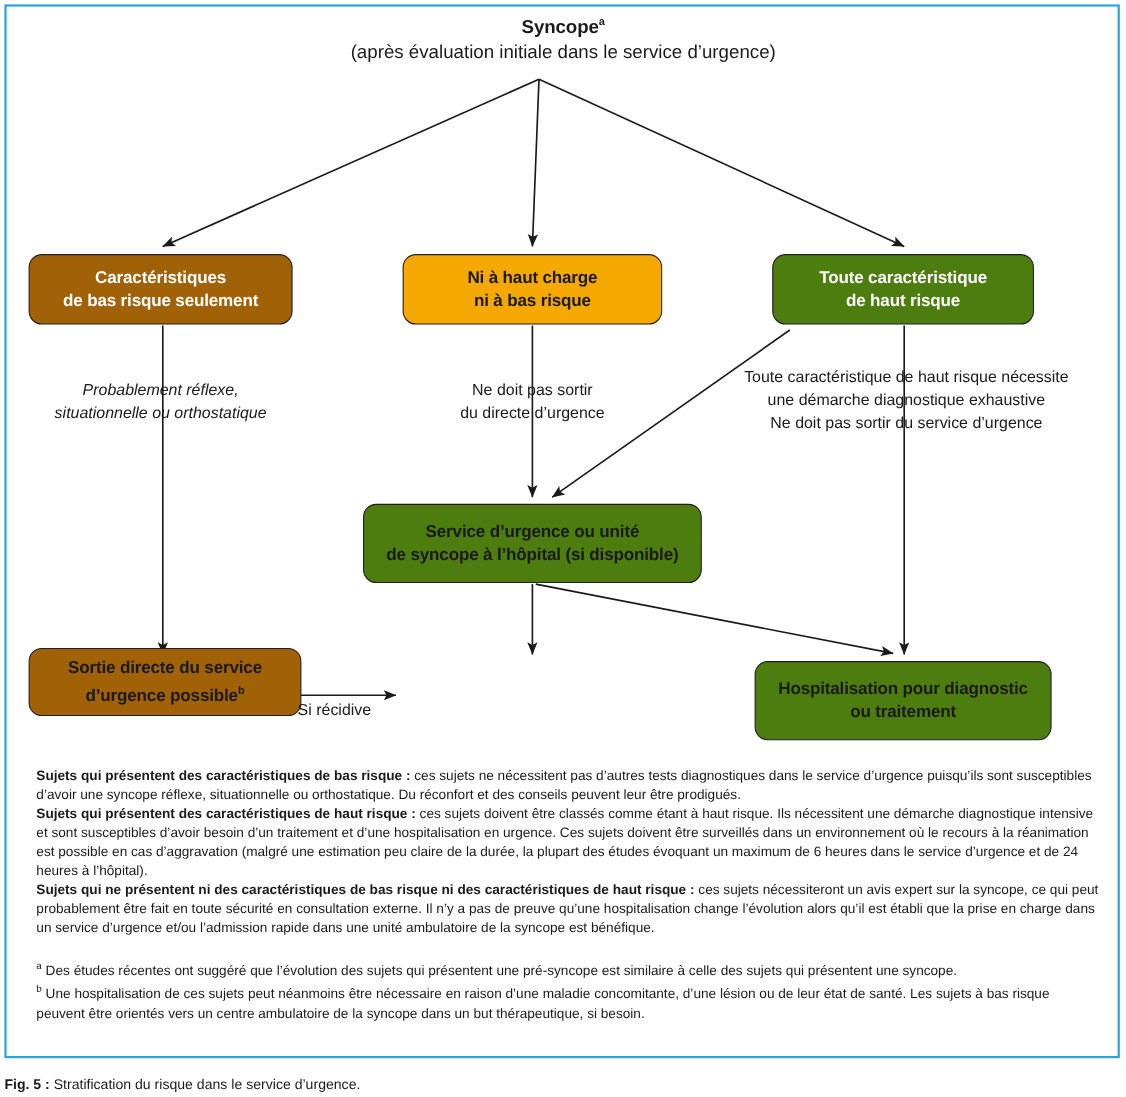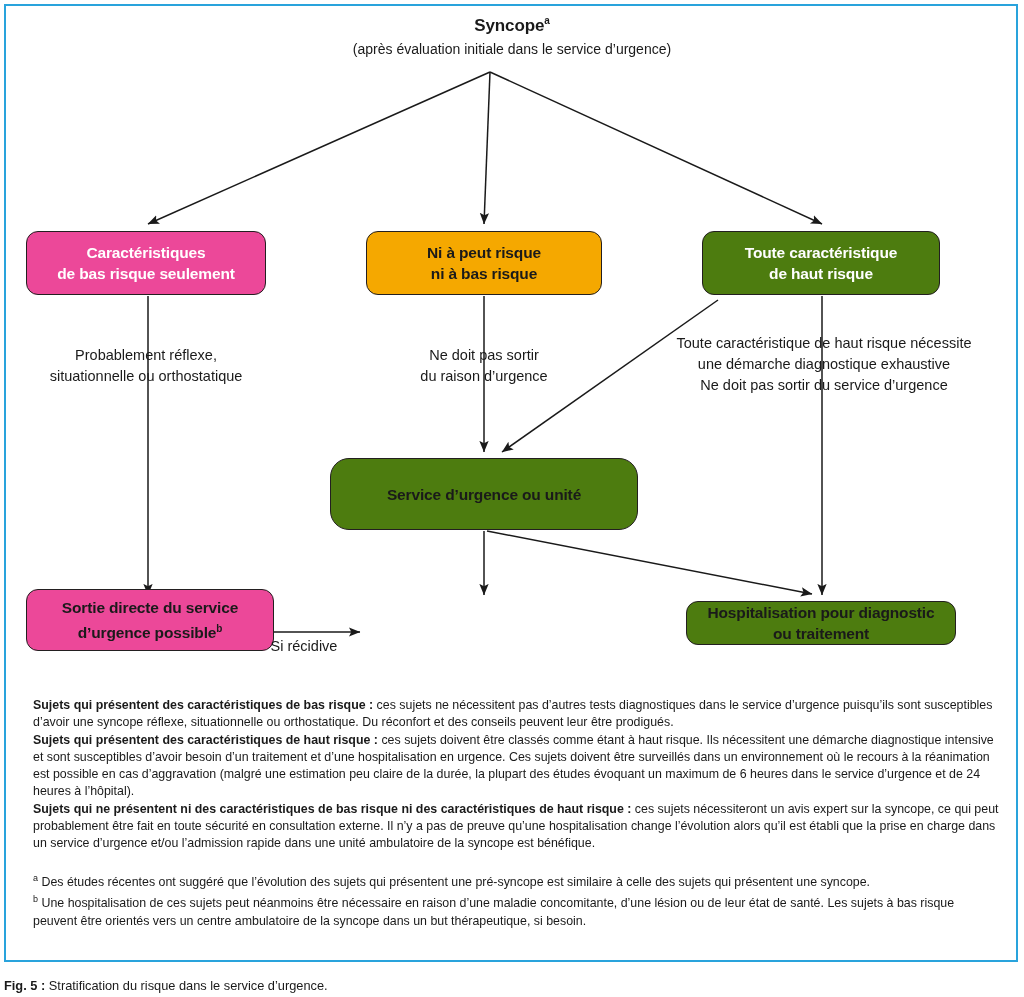--- a/index.html
+++ b/index.html
@@ -54,21 +54,21 @@
     text-align: center;
     color: #1a1a1a;
   }
   .title-main {
     font-size: 17px;
     font-weight: bold;
     line-height: 22px;
     letter-spacing: -0.1px;
   }
   .title-sub {
-    font-size: 14px;
+    font-size: 17px;
     font-weight: normal;
     line-height: 24px;
   }
   .title-main sup { font-size: 10px; }
 
   
   .node {
     position: absolute;
     box-sizing: border-box;
     border: 1.6px solid #231f20;
@@ -76,45 +76,45 @@
     display: flex;
     align-items: center;
     justify-content: center;
     text-align: center;
     font-weight: bold;
     font-size: 15.5px;
     line-height: 21px;
     padding: 4px 8px;
     letter-spacing: -0.15px;
   }
-  .node.green { background: #ec4899; justify-content: center; }
+  .node.green { background: #a16207; justify-content: center; }
   .node.orange { background: #f5a800; }
   .node.red { background: #4d7c0f; }
   .txt-white { color: #ffffff; }
   .txt-black { color: #1a1a1a; }
   .node sup { font-size: 10px; }
 
   #node-low-risk      { left: 26px;  top: 231px; width: 240px; height: 64px; }
   #node-neither       { left: 366px; top: 231px; width: 236px; height: 64px; }
   #node-high-risk     { left: 702px; top: 231px; width: 238px; height: 64px; }
-  #node-ed-unit       { left: 330px; top: 458px; width: 308px; height: 72px; border-radius: 19px; }
+  #node-ed-unit       { left: 330px; top: 458px; width: 308px; height: 72px; }
   #node-discharge     { left: 26px;  top: 589px; width: 248px; height: 62px; }
   #node-ambulatory    { left: 366px; top: 601px; width: 236px; height: 62px; }
-  #node-hospital      { left: 686px; top: 601px; width: 270px; height: 44px; }
+  #node-hospital      { left: 686px; top: 601px; width: 270px; height: 72px; }
 
   
   .edge-label {
     position: absolute;
     text-align: center;
     font-size: 14.5px;
     line-height: 21px;
     color: #1a1a1a;
     font-weight: normal;
   }
-  #label-reflex   { left: 16px;  top: 345px; width: 260px; }
+  #label-reflex   { left: 16px;  top: 345px; width: 260px; font-style: italic; }
   #label-no-exit  { left: 366px; top: 345px; width: 236px; }
   #label-highrisk-note { left: 640px; top: 333px; width: 368px; }
   #label-recidive { left: 266px; top: 636px; width: 76px; text-align: center; }
 
   
   #notes {
     position: absolute;
     left: 33px;
     top: 697px;
     width: 966px;
@@ -184,35 +184,36 @@
 
     <div class="node green txt-white" id="node-low-risk">
       <div>
         <span>Caractéristiques</span><br>
         <span>de bas risque seulement</span>
       </div>
     </div>
 
     <div class="node orange txt-black" id="node-neither">
       <div>
-        <span>Ni à peut risque</span><br>
+        <span>Ni à haut charge</span><br>
         <span>ni à bas risque</span>
       </div>
     </div>
 
     <div class="node red txt-white" id="node-high-risk">
       <div>
         <span>Toute caractéristique</span><br>
         <span>de haut risque</span>
       </div>
     </div>
 
     <div class="node red txt-black" id="node-ed-unit">
       <div>
         <span>Service d’urgence ou unité</span><br>
+        <span>de syncope à l’hôpital (si disponible)</span>
       </div>
     </div>
 
     <div class="node green txt-black" id="node-discharge">
       <div>
         <span>Sortie directe du service</span><br>
         <span>d’urgence possible</span><sup>b</sup>
       </div>
     </div>
 
@@ -224,21 +225,21 @@
       </div>
     </div>
 
     <div class="edge-label" id="label-reflex">
       <span>Probablement réflexe,</span><br>
       <span>situationnelle ou orthostatique</span>
     </div>
 
     <div class="edge-label" id="label-no-exit">
       <span>Ne doit pas sortir</span><br>
-      <span>du raison d’urgence</span>
+      <span>du directe d’urgence</span>
     </div>
 
     <div class="edge-label" id="label-highrisk-note">
       <span>Toute caractéristique de haut risque nécessite</span><br>
       <span>une démarche diagnostique exhaustive</span><br>
       <span>Ne doit pas sortir du service d’urgence</span>
     </div>
 
     <div class="edge-label" id="label-recidive">Si récidive</div>
 

